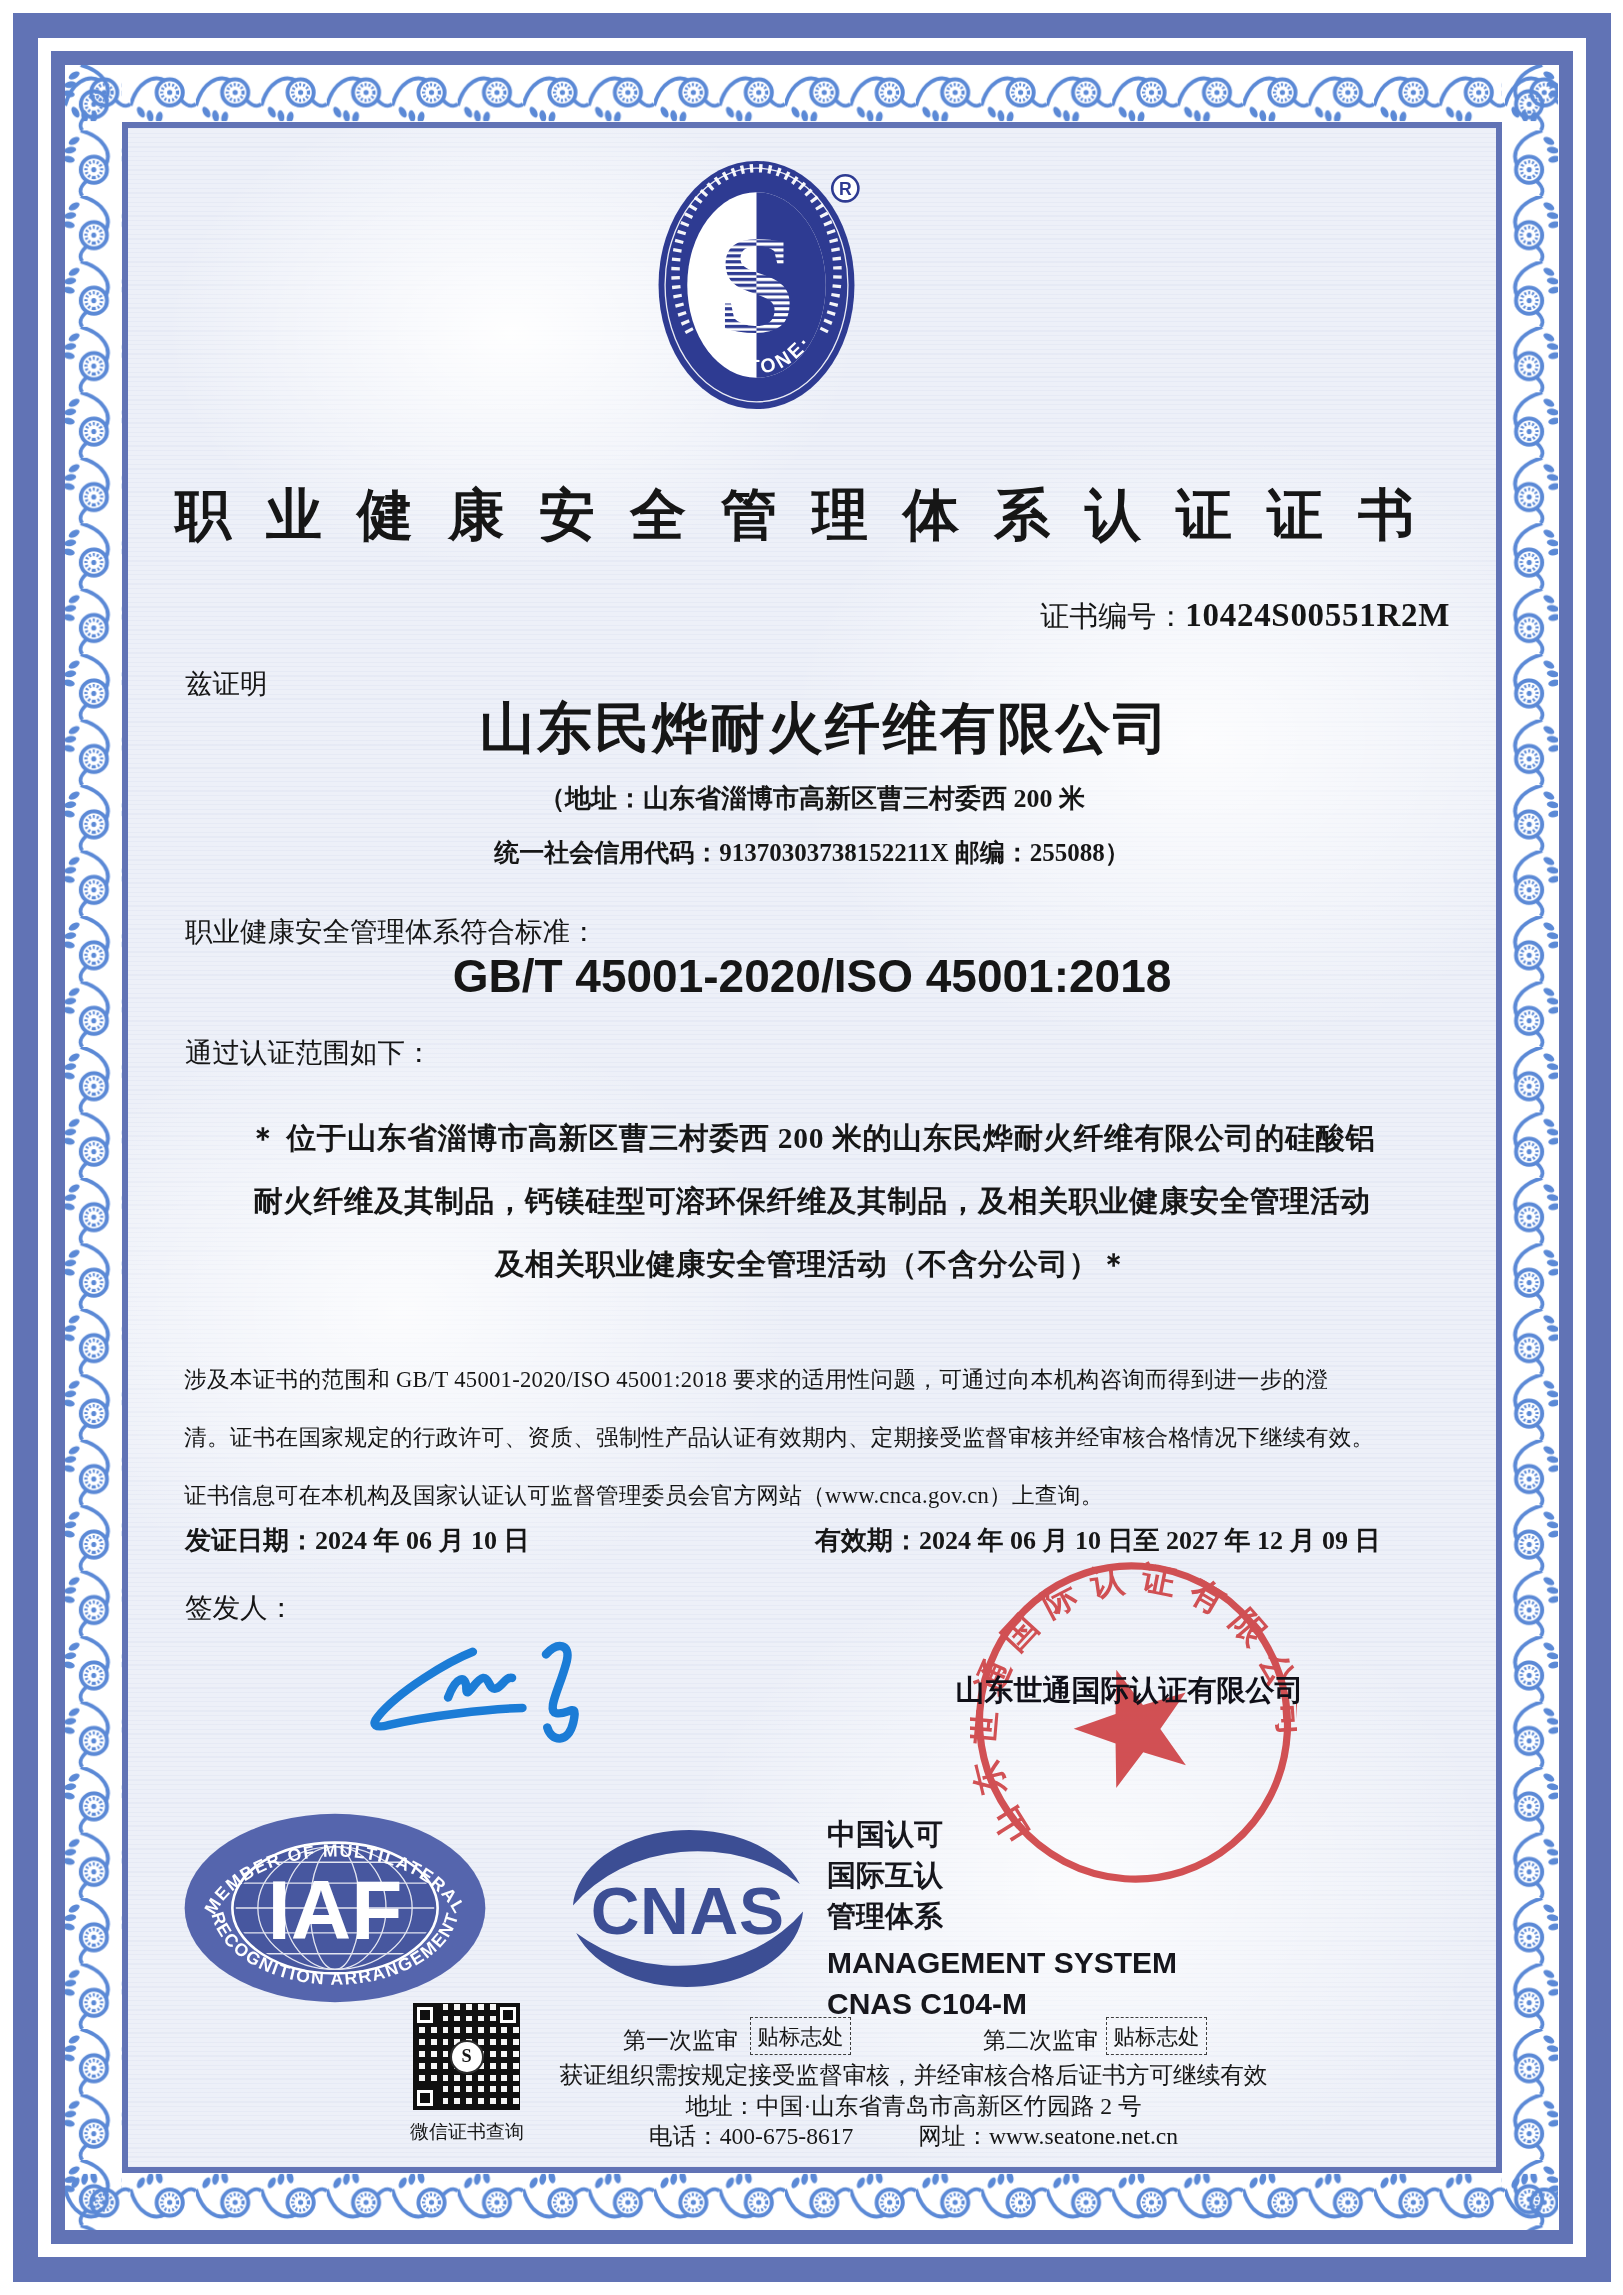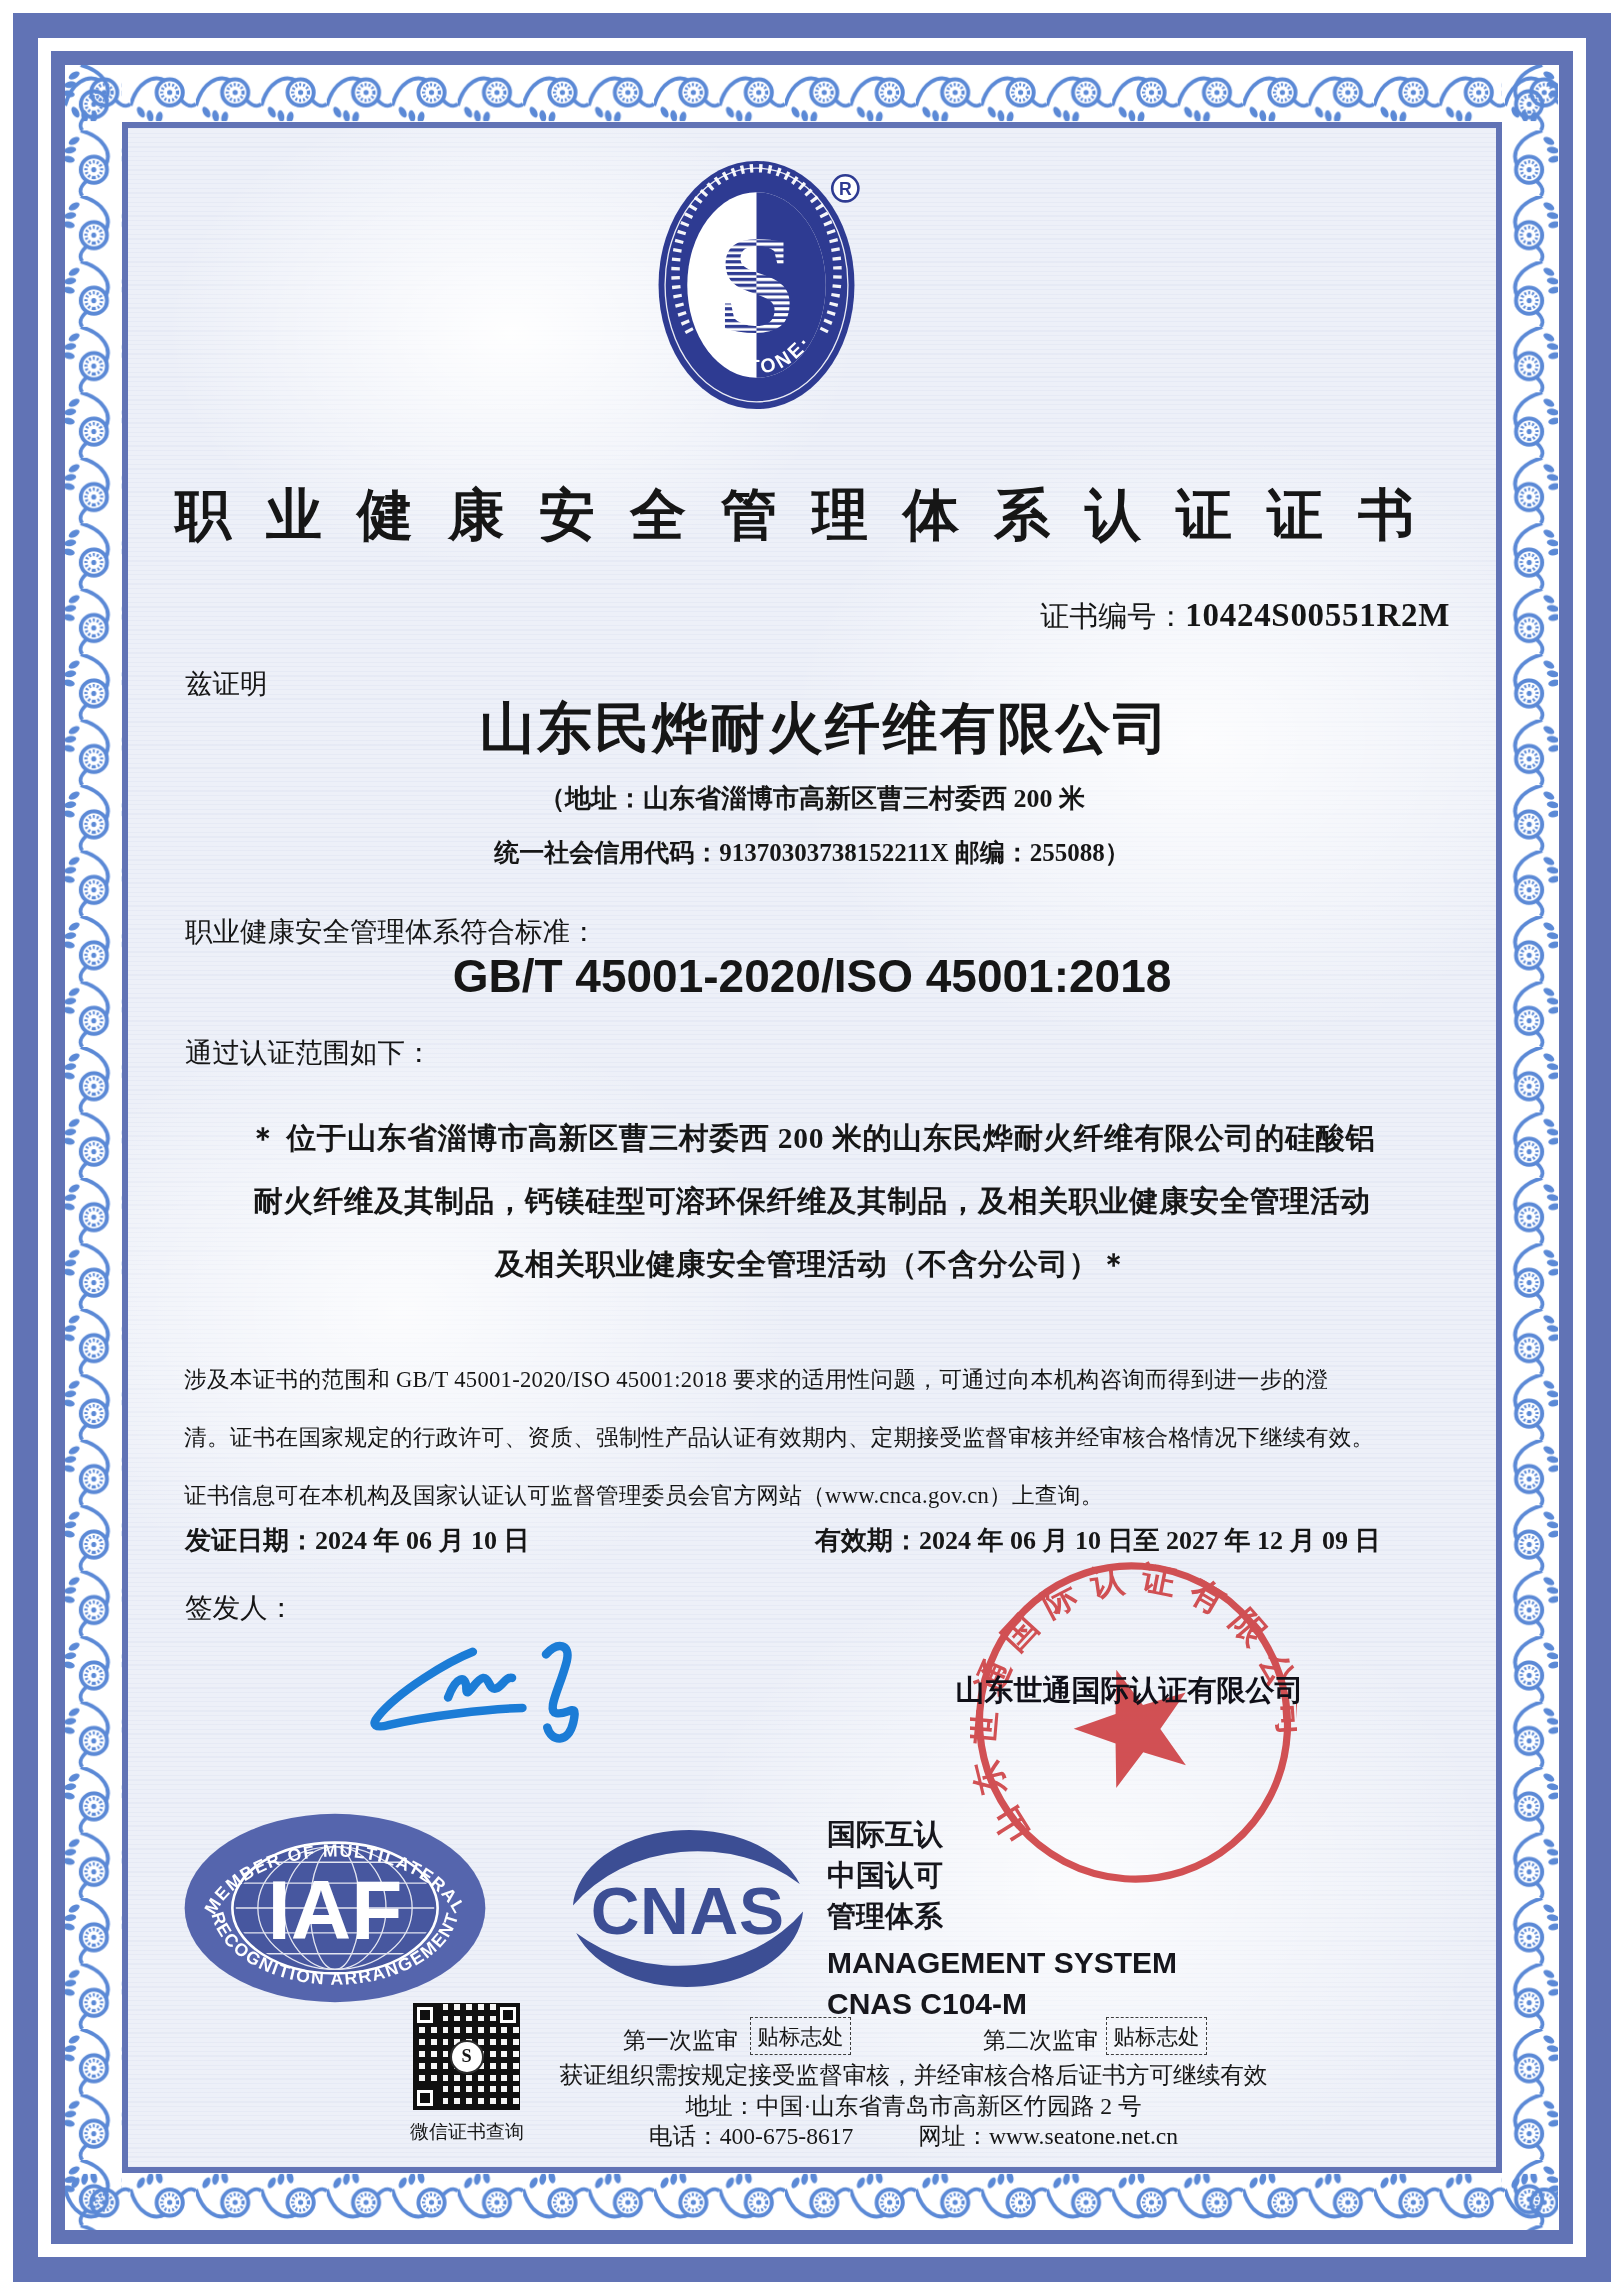--- a/index.html
+++ b/index.html
@@ -242,22 +242,22 @@
       <text x="232.5" y="192" text-anchor="middle" font-size="128" font-weight="bold" fill="#ffffff" font-family="Liberation Sans, DejaVu Sans, sans-serif">IAF</text>
     </svg>
 
     <svg class="abs cnas" viewBox="0 0 363 273">
       <path d="M 6 132 A 178 122 0 0 1 352 99 A 235 200 0 0 0 6 132 Z" fill="#3c4e94"></path>
       <path d="M 357 141 A 178 122 0 0 1 11 174 A 235 200 0 0 0 357 141 Z" fill="#3c4e94"></path>
       <text x="181" y="176" text-anchor="middle" font-size="103" font-weight="bold" fill="#3c4e94" letter-spacing="1" font-family="Liberation Sans, DejaVu Sans, sans-serif">CNAS</text>
     </svg>
 
     <div class="abs accr">
+      <div class="cn">中国认可</div>
       <div class="cn">国际互认</div>
-      <div class="cn">中国认可</div>
       <div class="cn">管理体系</div>
       <div class="en en1">MANAGEMENT SYSTEM</div>
       <div class="en">CNAS C104-M</div>
     </div>
 
     <div class="abs qr">
       <div class="f tl"></div>
       <div class="f tr"></div>
       <div class="f bl"></div>
       <div class="qs">S</div>

